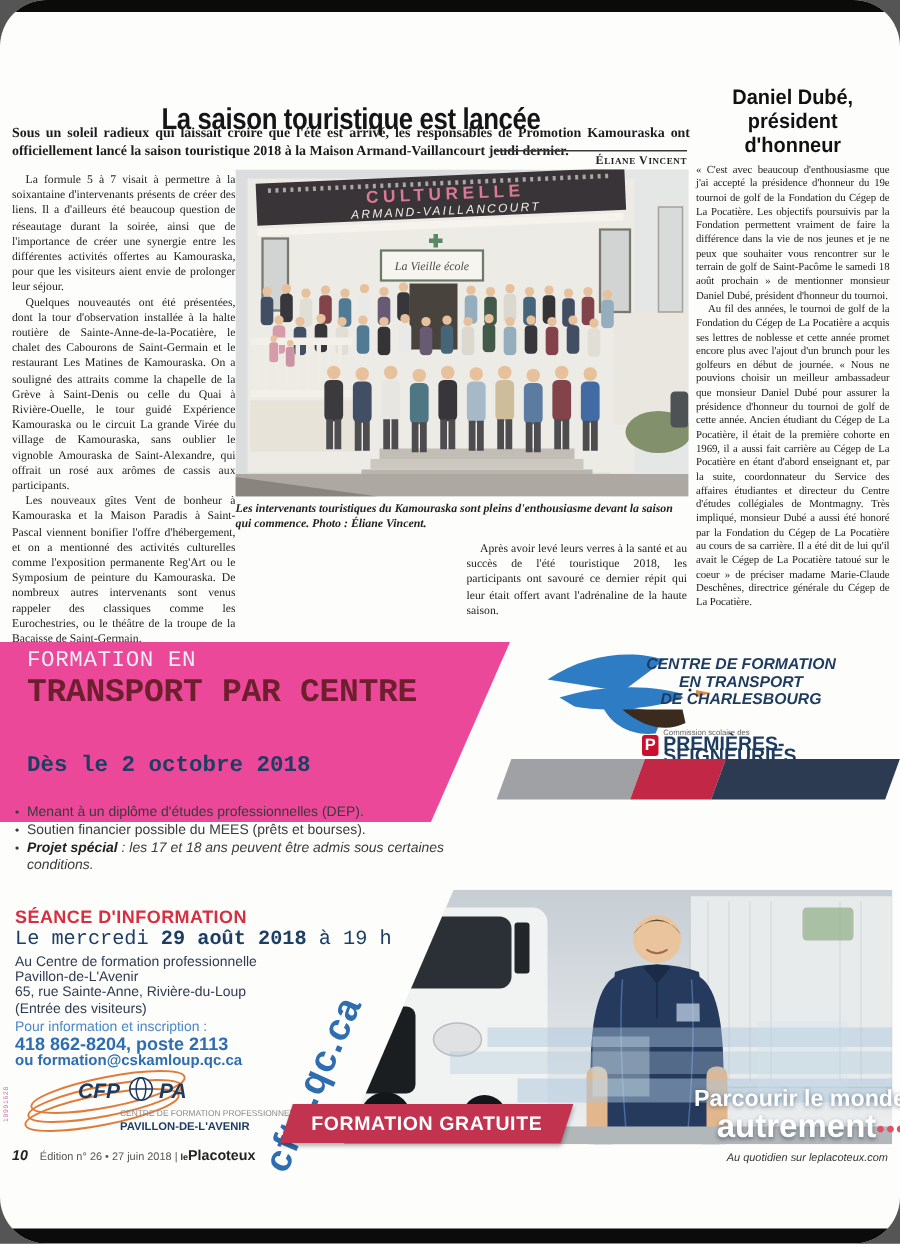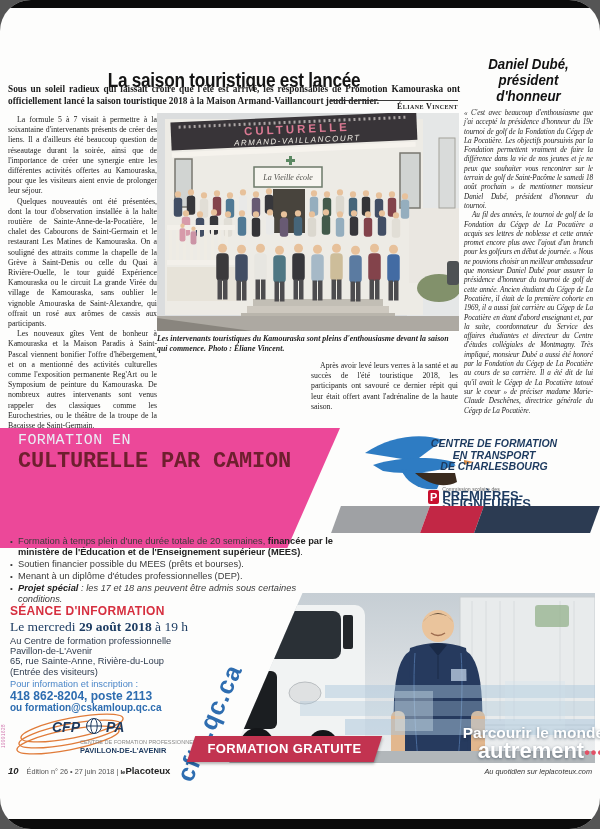--- a/index.html
+++ b/index.html
@@ -22,21 +22,21 @@
   .col{font-size:7.8px;line-height:10.2px;text-align:justify;overflow:hidden;}
   .col p{margin:0;text-indent:9px;}
   .col1{left:8px;top:115px;width:149px;height:340px;}
   .col2{left:157px;top:361px;width:147px;height:92px;}
   .col3{left:311px;top:361px;width:147px;height:92px;}
   .photo-fig{left:157px;top:113px;width:302px;height:218px;margin:0;}
   .caption{left:157px;top:334px;width:302px;font-size:7.9px;line-height:10px;
     font-weight:bold;font-style:italic;color:#222;}
 
   
-  .sidebar{left:464px;top:56px;width:129px;height:402px;font-style:italic;}
+  .sidebar{left:464px;top:56px;width:129px;height:402px;}
   .sidebar h2{margin:0 0 5px 0;text-align:center;font-family:"Liberation Sans",sans-serif;
     font-weight:bold;font-size:14px;line-height:16px;transform:scaleX(.95);transform-origin:center;color:#111;}
   .sidebar p{margin:0;font-size:7.2px;line-height:9.3px;text-align:justify;letter-spacing:-.05px;}
   .sidebar p.ind{text-indent:8px;}
 
   
   .ad-blue{left:0;top:428px;width:340px;height:120px;background:#ec4899;
     clip-path:polygon(0 0,100% 0,84.5% 100%,0 100%);
     font-family:Liberation Mono, monospace;}
   .ad-kicker{left:18px;top:4px;font-size:15px;color:#e9eef5;letter-spacing:.4px;}
@@ -59,21 +59,21 @@
   .stripe.navy{left:479px;width:116px;background:#2c3b52;}
   .ad-bullets{left:10px;top:536px;width:332px;margin:0;padding:0;list-style:none;
     font-family:"Liberation Sans",sans-serif;font-size:9.3px;line-height:11px;color:#3a3a3a;}
   .ad-bullets li{position:relative;padding-left:8px;margin-bottom:1px;}
   .ad-bullets li::before{content:"•";position:absolute;left:0;top:0;font-size:8px;}
   .bld{font-weight:bold;color:#222;}
   .bit{font-weight:bold;font-style:italic;color:#222;}
   .it{font-style:italic;}
   .seance-h{left:10px;top:604px;font-family:"Liberation Sans",sans-serif;
     font-size:12px;font-weight:bold;color:#d62f3f;letter-spacing:.3px;}
-  .seance-date{left:10px;top:619px;font-family:Liberation Serif, serif;
+  .seance-date{left:10px;top:619px;font-family:Liberation Mono, monospace;
     font-size:13.5px;color:#1e3d63;}
   .seance-addr{left:10px;top:636px;font-family:"Liberation Sans",sans-serif;
     font-size:9.3px;line-height:10.2px;color:#2e3b4e;}
   .seance-info{left:10px;top:679px;font-family:"Liberation Sans",sans-serif;
     font-size:9.3px;color:#4a86c8;}
   .seance-phone{left:10px;top:689px;font-family:"Liberation Sans",sans-serif;
     font-size:12px;font-weight:bold;color:#2e6db0;}
   .seance-email{left:10px;top:702px;font-family:"Liberation Sans",sans-serif;
     font-size:10px;font-weight:bold;color:#2e6db0;}
   .cfp{left:14px;top:710px;width:200px;height:50px;}
@@ -243,21 +243,22 @@
     <h2>
       <span>Daniel Dubé,</span><br>
       <span>président d'honneur</span>
     </h2>
     <p>« C'est avec beaucoup d'enthousiasme que j'ai accepté la présidence d'honneur du 19e tournoi de golf de la Fondation du Cégep de La Pocatière. Les objectifs poursuivis par la Fondation permettent vraiment de faire la différence dans la vie de nos jeunes et je ne peux que souhaiter vous rencontrer sur le terrain de golf de Saint-Pacôme le samedi 18 août prochain » de mentionner monsieur Daniel Dubé, président d'honneur du tournoi.</p>
     <p class="ind">Au fil des années, le tournoi de golf de la Fondation du Cégep de La Pocatière a acquis ses lettres de noblesse et cette année promet encore plus avec l'ajout d'un brunch pour les golfeurs en début de journée. « Nous ne pouvions choisir un meilleur ambassadeur que monsieur Daniel Dubé pour assurer la présidence d'honneur du tournoi de golf de cette année. Ancien étudiant du Cégep de La Pocatière, il était de la première cohorte en 1969, il a aussi fait carrière au Cégep de La Pocatière en étant d'abord enseignant et, par la suite, coordonnateur du Service des affaires étudiantes et directeur du Centre d'études collégiales de Montmagny. Très impliqué, monsieur Dubé a aussi été honoré par la Fondation du Cégep de La Pocatière au cours de sa carrière. Il a été dit de lui qu'il avait le Cégep de La Pocatière tatoué sur le coeur » de préciser madame Marie-Claude Deschênes, directrice générale du Cégep de La Pocatière.</p>
   </aside>
 
   <div class="abs ad-blue">
     <div class="abs ad-kicker">FORMATION EN</div>
-    <div class="abs ad-title">CULTURELLE PAR CAMION</div>
+    <div class="abs ad-title">TRANSPORT PAR CENTRE</div>
+    <div class="abs ad-date">Dès le 2 octobre 2018</div>
   </div>
 
   <svg class="abs goose" viewBox="0 0 138 64">
     <path d="M22,22 C48,4 80,2 100,9 L72,30 Z" fill="#2e7cc3"></path>
     <path d="M30,34 C58,25 95,25 116,33 C94,42 60,44 40,40 Z" fill="#2e7cc3"></path>
     <path d="M58,38 C63,52 78,60 94,58 L100,44 Z" fill="#2e7cc3"></path>
     <path d="M72,42 C87,55 102,57 114,51 L112,42 Z" fill="#3a2b1e"></path>
     <circle cx="116" cy="30" r="5.5" fill="#ffffff"></circle>
     <polygon points="121,29 131,31 121,34" fill="#d98e4a"></polygon>
     <circle cx="117" cy="29" r="1" fill="#222"></circle>
@@ -273,23 +274,22 @@
       <div class="cs-small">Commission scolaire des</div>
       <div class="cs-big">PREMIÈRES-SEIGNEURIES</div>
     </div>
   </div>
 
   <div class="abs stripe gray"></div>
   <div class="abs stripe red"></div>
   <div class="abs stripe navy"></div>
 
   <ul class="abs ad-bullets">
-    <li><span>Formation à temps plein d'une durée totale de 20 semaines, </span><span class="bld">financée par le ministère de l'Éducation et de l'Enseignement supérieur (MEES)</span><span>.</span></li>
+    <li>Menant à un diplôme d'études professionnelles (DEP).</li>
     <li>Soutien financier possible du MEES (prêts et bourses).</li>
-    <li>Menant à un diplôme d'études professionnelles (DEP).</li>
     <li><span class="bit">Projet spécial</span><span class="it"> : les 17 et 18 ans peuvent être admis sous certaines conditions.</span></li>
   </ul>
 
   <div class="abs seance-h">SÉANCE D'INFORMATION</div>
   <div class="abs seance-date">
     <span>Le mercredi </span><span class="bld" style="color:#1e3d63">29 août 2018</span><span> à 19 h</span>
   </div>
   <div class="abs seance-addr">
     <div>Au Centre de formation professionnelle</div>
     <div>Pavillon-de-L'Avenir</div>

